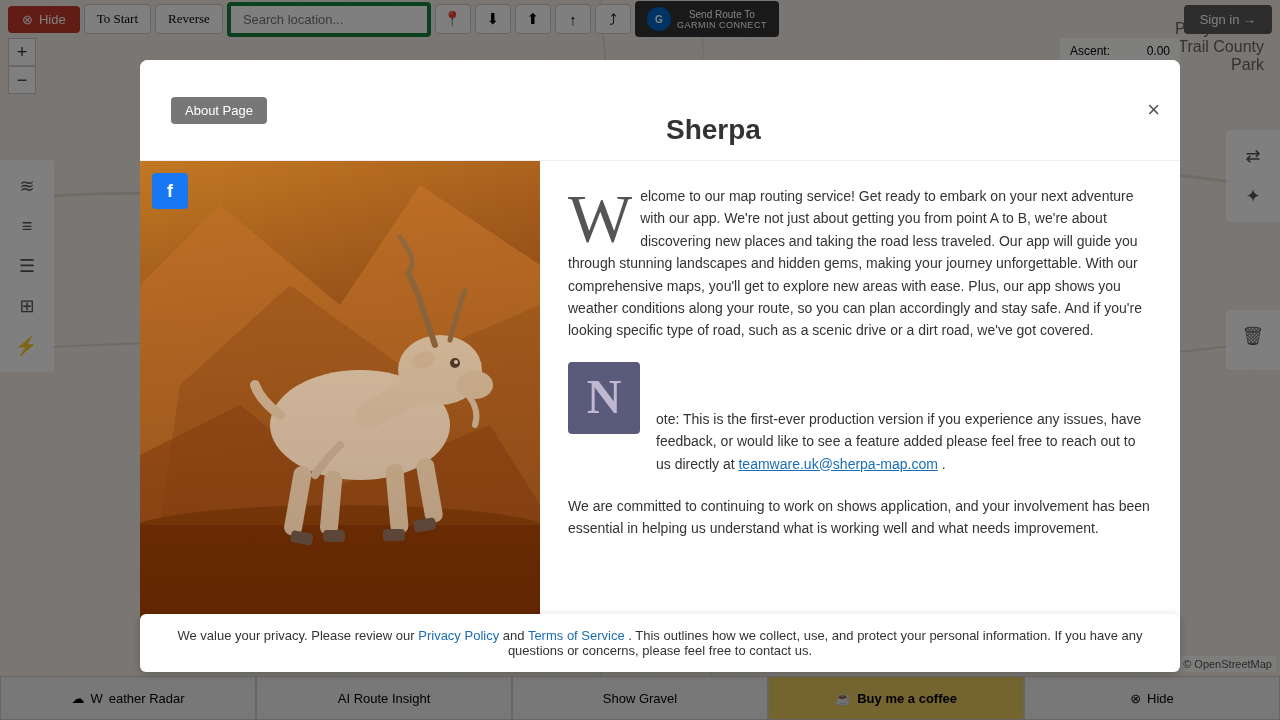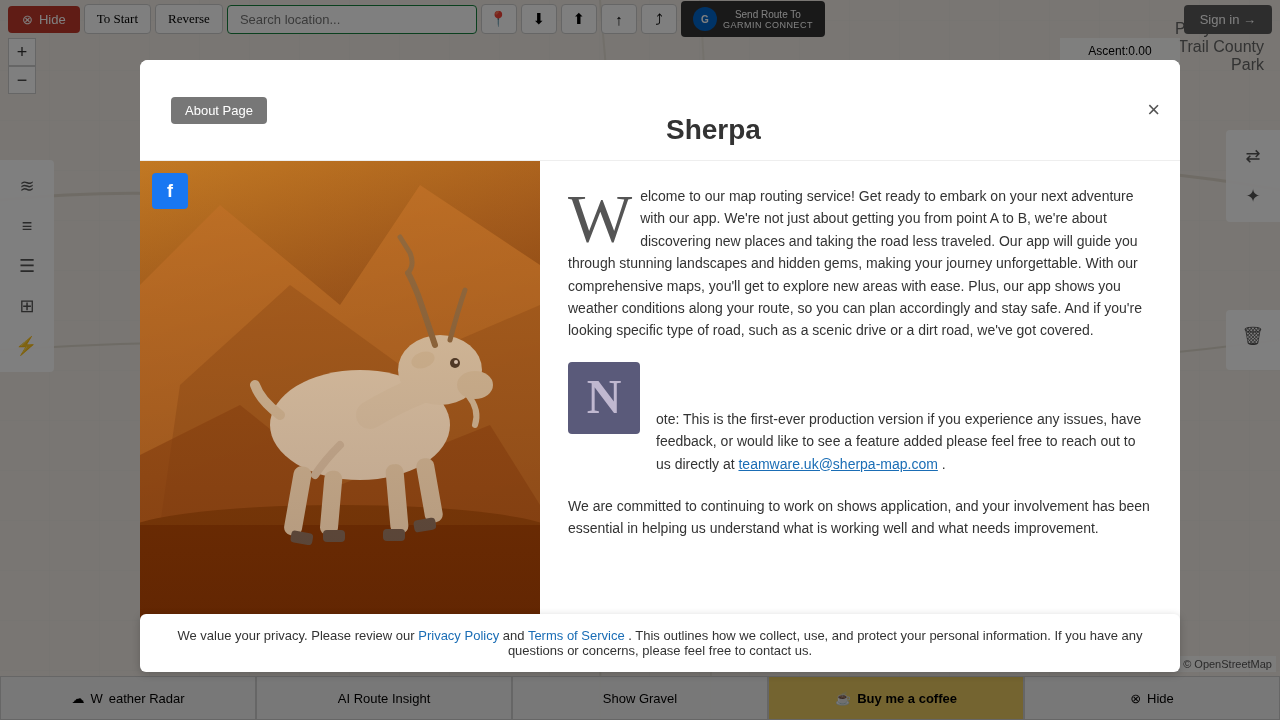--- a/index.html
+++ b/index.html
@@ -62,25 +62,25 @@
       border: 1px solid #ccc;
       border-radius: 4px;
       padding: 6px 12px;
       font-size: 13px;
       cursor: pointer;
       font-family: Liberation Serif, serif;
     }
 
     .search-box {
       background: white;
-      border: 1px solid #15803d;
+      border: 4px solid #15803d;
       border-radius: 4px;
       padding: 6px 12px;
       font-size: 13px;
-      width: 250px;
+      width: 204px;
       color: #999;
     }
 
     .icon-btn {
       background: white;
       border: 1px solid #ccc;
       border-radius: 4px;
       width: 36px;
       height: 30px;
       display: flex;
@@ -121,21 +121,21 @@
       background: #5a5a5a;
       color: white;
       border: none;
       border-radius: 4px;
       padding: 7px 16px;
       font-size: 13px;
       cursor: pointer;
     }
     .stat-row {
       display: flex;
-      justify-content: center;
+      justify-content: space-between;
       padding: 2px 0;
       border-bottom: 1px solid #eee;
     }
 
     
     .left-sidebar {
       position: absolute;
       top: 100px;
       left: 0;
       width: 54px;

